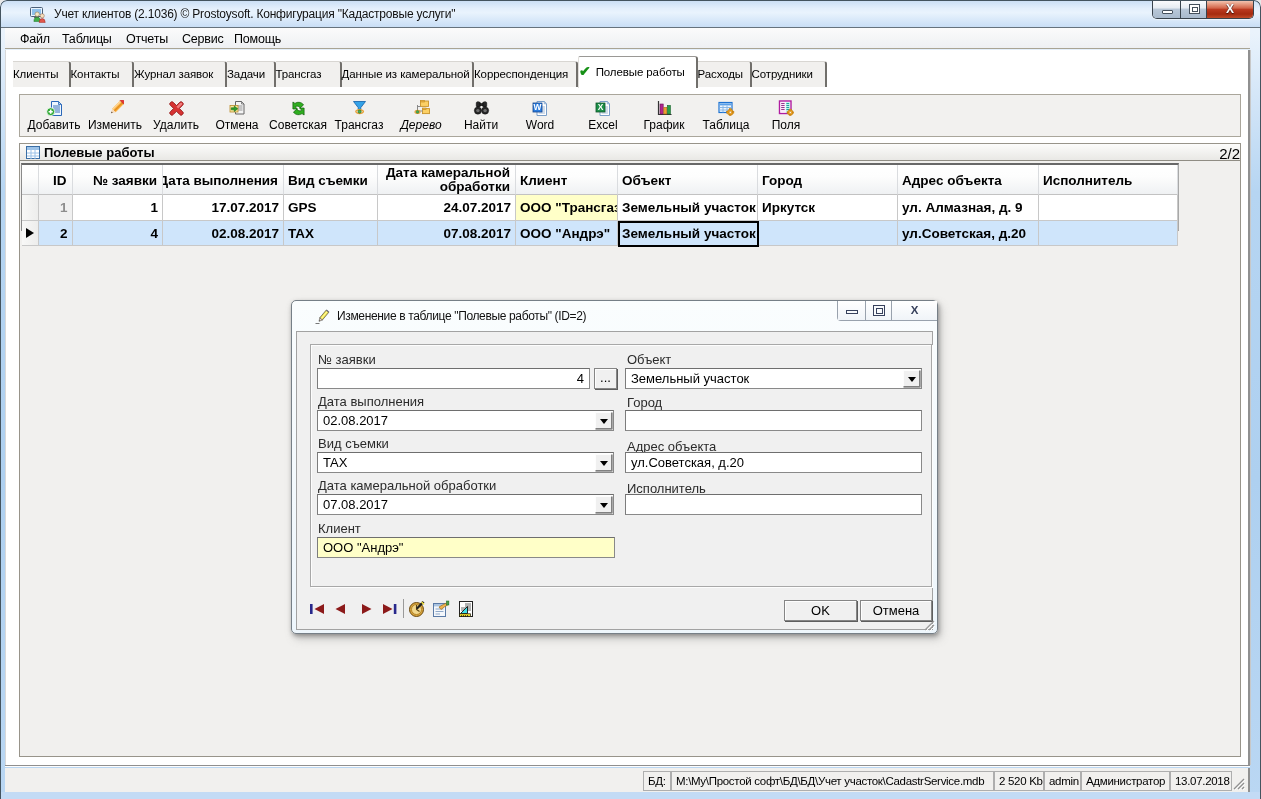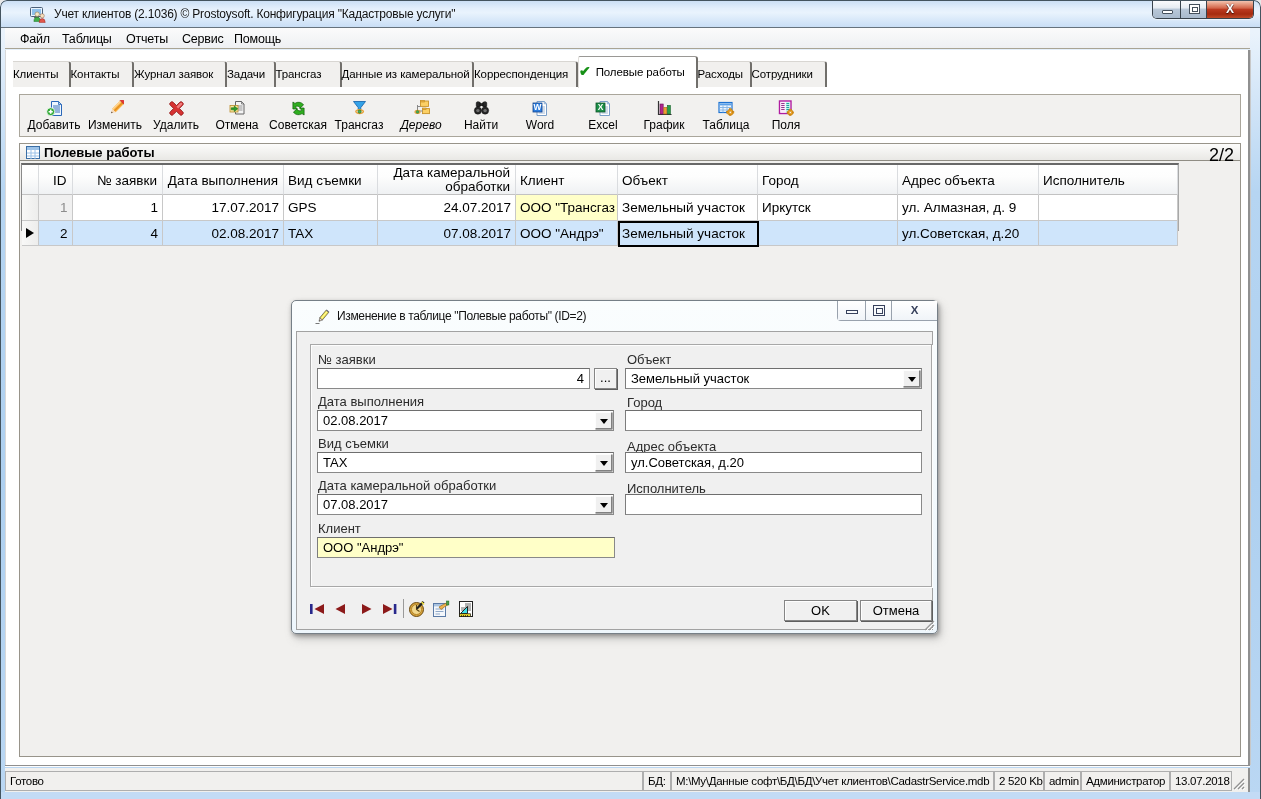--- a/index.html
+++ b/index.html
@@ -30,23 +30,23 @@
 .tab .chk{color:#169016;font-weight:bold;font-size:14px;margin-right:5px;}
 
 #toolbar{position:absolute;left:19px;top:94px;width:1222px;height:43px;border:1px solid #aaa69b;background:#f2f1ef;}
 .tbi{position:absolute;top:5px;text-align:center;}
 .tbi svg{display:block;margin:0 auto;}
 .tbi .lbl{display:block;margin-top:1px;font-size:12px;color:#000;white-space:nowrap;}
 
 #bigpanel{position:absolute;left:19px;top:143px;width:1222px;height:614px;border:1px solid #98948a;background:#f1f0ee;}
 #sechdr{position:absolute;left:0px;top:0px;width:1220px;height:17px;background:linear-gradient(180deg,#fcfcfb,#e9e8e5);border-bottom:1px solid #908d84;}
 #sechdr .t{position:absolute;left:24px;top:1px;font-size:13px;font-weight:bold;color:#000;}
-#sechdr .n{position:absolute;right:6px;top:1px;font-size:18px;color:#000;}
-
-#tbl{position:absolute;left:1px;top:19px;width:1158px;height:68px;background:#bef264;border-top:2px solid #686868;border-left:1px solid #8a8a8a;border-right:1px solid #a8a8a8;border-bottom:1px solid #9c9c9c;}
+#sechdr .n{position:absolute;right:0;top:1px;font-size:15px;color:#000;}
+
+#tbl{position:absolute;left:1px;top:19px;width:1158px;height:68px;background:#bef264;border-top:2px solid #686868;border-left:1px solid #8a8a8a;border-right:1px solid #a8a8a8;border-bottom:1px solid #9c9c9c;font-weight:bold;}
 .hc{position:absolute;top:0;height:30px;background:linear-gradient(180deg,#ffffff 0%,#fdfdfd 40%,#eff1f3 100%);border-right:1px solid #dadcdf;border-bottom:1px solid #c2c2c2;font-size:13.5px;color:#000;overflow:hidden;}
 .hc .l1{position:absolute;left:4px;top:8px;white-space:nowrap;}
 .hc .r1{position:absolute;right:5px;top:8px;white-space:nowrap;}
 .hc .r2{position:absolute;right:5px;top:1px;text-align:right;line-height:14px;white-space:nowrap;}
 .cell{position:absolute;height:26px;background:#fff;border-right:1px solid #c8c8c8;border-bottom:1px solid #c8c8c8;font-size:13.5px;color:#000;white-space:nowrap;overflow:hidden;}
 .cell .lt{position:absolute;left:4px;top:5px;}
 .cell .rt{position:absolute;right:4px;top:5px;}
 .gut{background:linear-gradient(90deg,#f8f8f7,#ededec);}
 .sel{background:#cfe5fb;}
 .idg{background:#f0f0f0;}
@@ -411,23 +411,22 @@
 <div class="cell sel" style="left:876px;top:56px;width:141px;height:25px">
           <span class="lt">ул.Советская, д.20</span>
         </div>
 <div class="cell sel" style="left:1017px;top:56px;width:139px;height:25px"></div>
 <div class="rowmark" style="left:4px;top:63px"></div>
 <div id="focuscell" style="left:596px;top:56px;width:141px;height:26px"></div>
 </div>
 </div>
 <div id="botline"></div>
 <div id="statusbar">
-<div class="sp" style="left:0px;width:638px">Готово</div>
 <div class="sp" style="left:638px;width:28px">БД:</div>
-<div class="sp" style="left:666px;width:323px">M:\My\Данные софт\БД\БД\Учет клиентов\CadastrService.mdb</div>
+<div class="sp" style="left:666px;width:323px">M:\My\Простой софт\БД\БД\Учет участок\CadastrService.mdb</div>
 <div class="sp" style="left:989px;width:50px">2 520 Kb</div>
 <div class="sp" style="left:1039px;width:37px">admin</div>
 <div class="sp" style="left:1076px;width:89px">Администратор</div>
 <div class="sp" style="left:1165px;width:62px">13.07.2018</div>
 <svg id="grip" viewBox="0 0 14 14">
 <g stroke="#909090" stroke-width="1.3">
           <line x1="13" y1="3" x2="3" y2="13"></line>
           <line x1="13" y1="7" x2="7" y2="13"></line>
           <line x1="13" y1="11" x2="11" y2="13"></line>
         </g>

